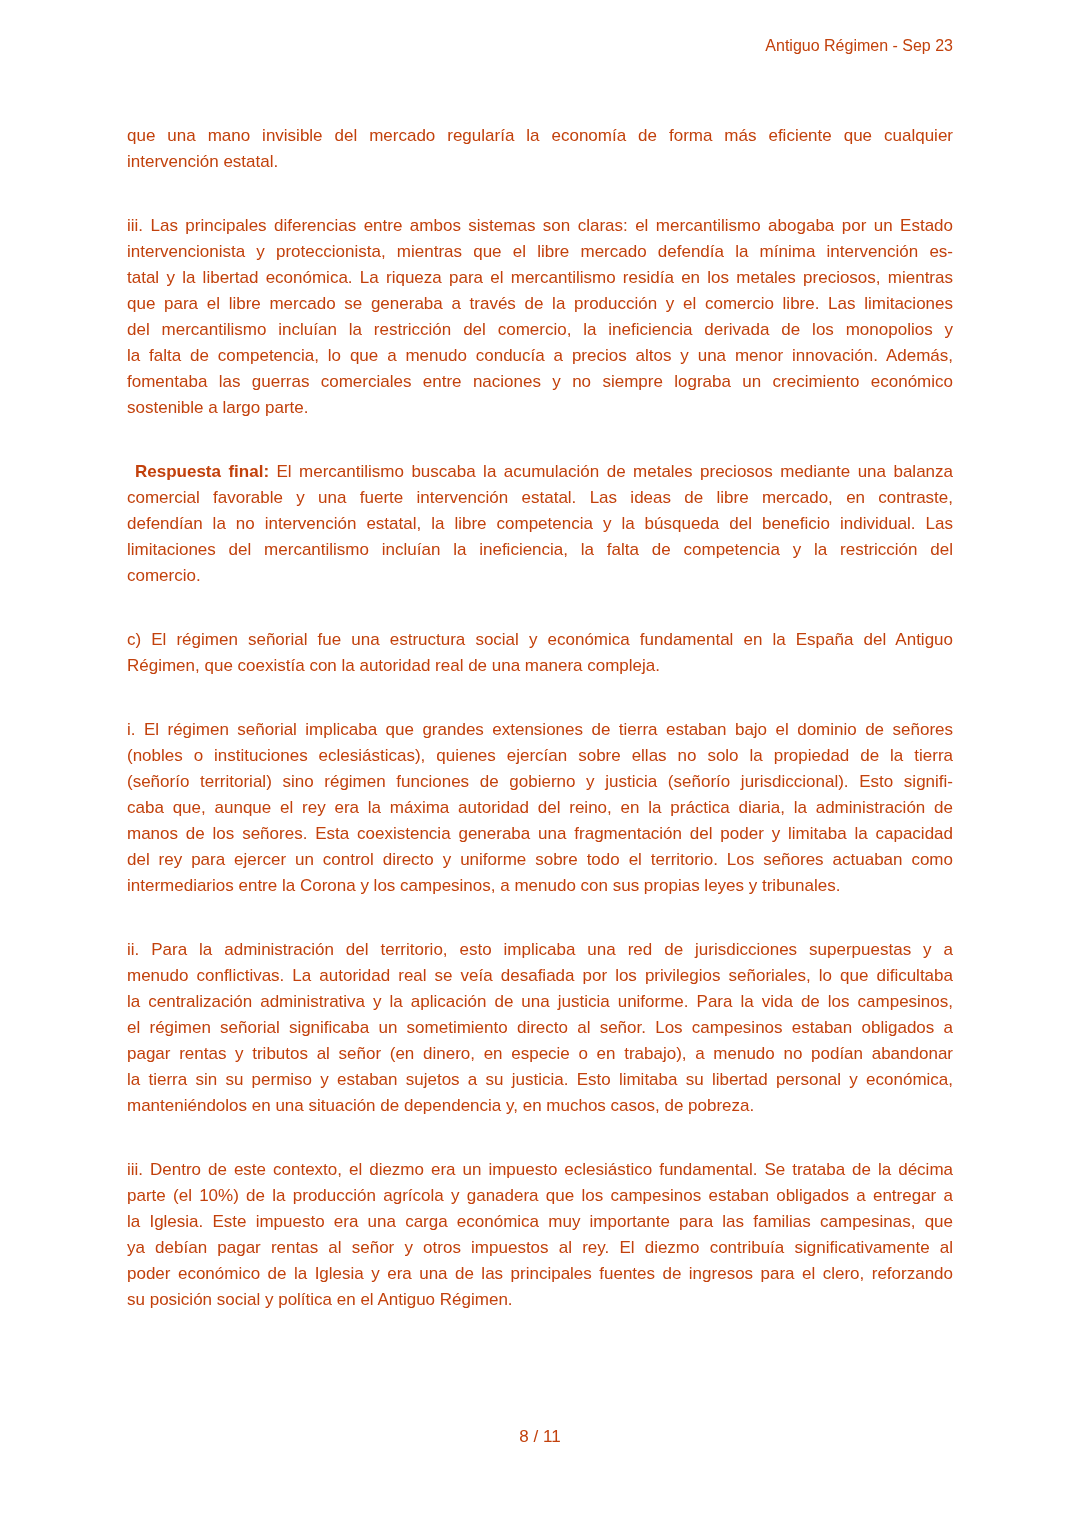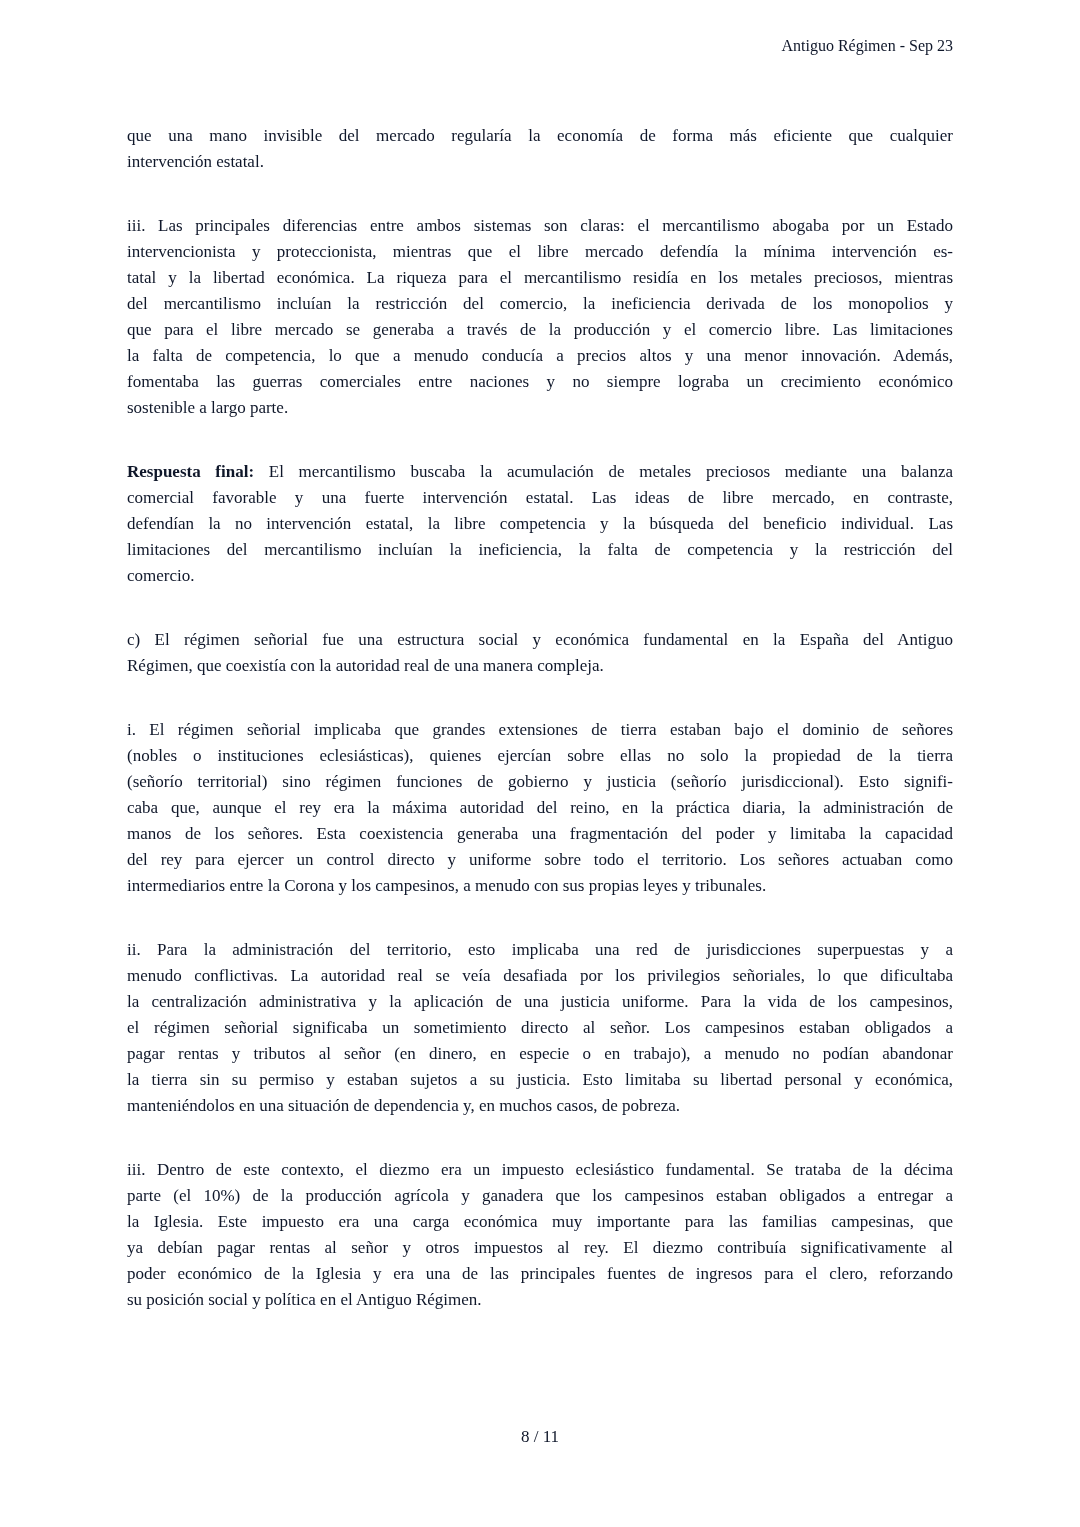--- a/index.html
+++ b/index.html
@@ -5,22 +5,22 @@
   html, body {
     margin: 0;
     padding: 0;
     background: #ffffff;
   }
   .page {
     position: relative;
     width: 1080px;
     height: 1494px;
     background: #ffffff;
-    font-family: Liberation Serif, serif;
-    color: #0f172a;
+    font-family: Liberation Sans, sans-serif;
+    color: #c2410c;
     overflow: hidden;
   }
   .page-header {
     position: absolute;
     top: 36px;
     left: 127px;
     width: 826px;
     text-align: right;
     font-size: 16px;
     line-height: 20px;
@@ -41,20 +41,21 @@
     overflow: hidden;
     text-align: justify;
     text-align-last: justify;
     white-space: normal;
   }
   .line.last {
     text-align-last: left;
   }
   .line strong {
     font-weight: bold;
+    margin-left: 8px;
   }
   .page-footer {
     position: absolute;
     top: 1424px;
     left: 0;
     width: 1080px;
     text-align: center;
     font-size: 17px;
     line-height: 26px;
   }
@@ -69,22 +70,22 @@
 
   <main class="page-body" id="page-body">
       <div class="paragraph">
         <div class="line">que una mano invisible del mercado regularía la economía de forma más eficiente que cualquier</div>
         <div class="line last">intervención estatal.</div>
       </div>
       <div class="paragraph">
         <div class="line">iii. Las principales diferencias entre ambos sistemas son claras: el mercantilismo abogaba por un Estado</div>
         <div class="line">intervencionista y proteccionista, mientras que el libre mercado defendía la mínima intervención es-</div>
         <div class="line">tatal y la libertad económica. La riqueza para el mercantilismo residía en los metales preciosos, mientras</div>
+        <div class="line">que para el libre mercado se generaba a través de la producción y el comercio libre. Las limitaciones</div>
         <div class="line">del mercantilismo incluían la restricción del comercio, la ineficiencia derivada de los monopolios y</div>
-        <div class="line">que para el libre mercado se generaba a través de la producción y el comercio libre. Las limitaciones</div>
         <div class="line">la falta de competencia, lo que a menudo conducía a precios altos y una menor innovación. Además,</div>
         <div class="line">fomentaba las guerras comerciales entre naciones y no siempre lograba un crecimiento económico</div>
         <div class="line last">sostenible a largo parte.</div>
       </div>
       <div class="paragraph">
         <div class="line"><strong>Respuesta final:</strong> El mercantilismo buscaba la acumulación de metales preciosos mediante una balanza</div>
         <div class="line">comercial favorable y una fuerte intervención estatal. Las ideas de libre mercado, en contraste,</div>
         <div class="line">defendían la no intervención estatal, la libre competencia y la búsqueda del beneficio individual. Las</div>
         <div class="line">limitaciones del mercantilismo incluían la ineficiencia, la falta de competencia y la restricción del</div>
         <div class="line last">comercio.</div>

